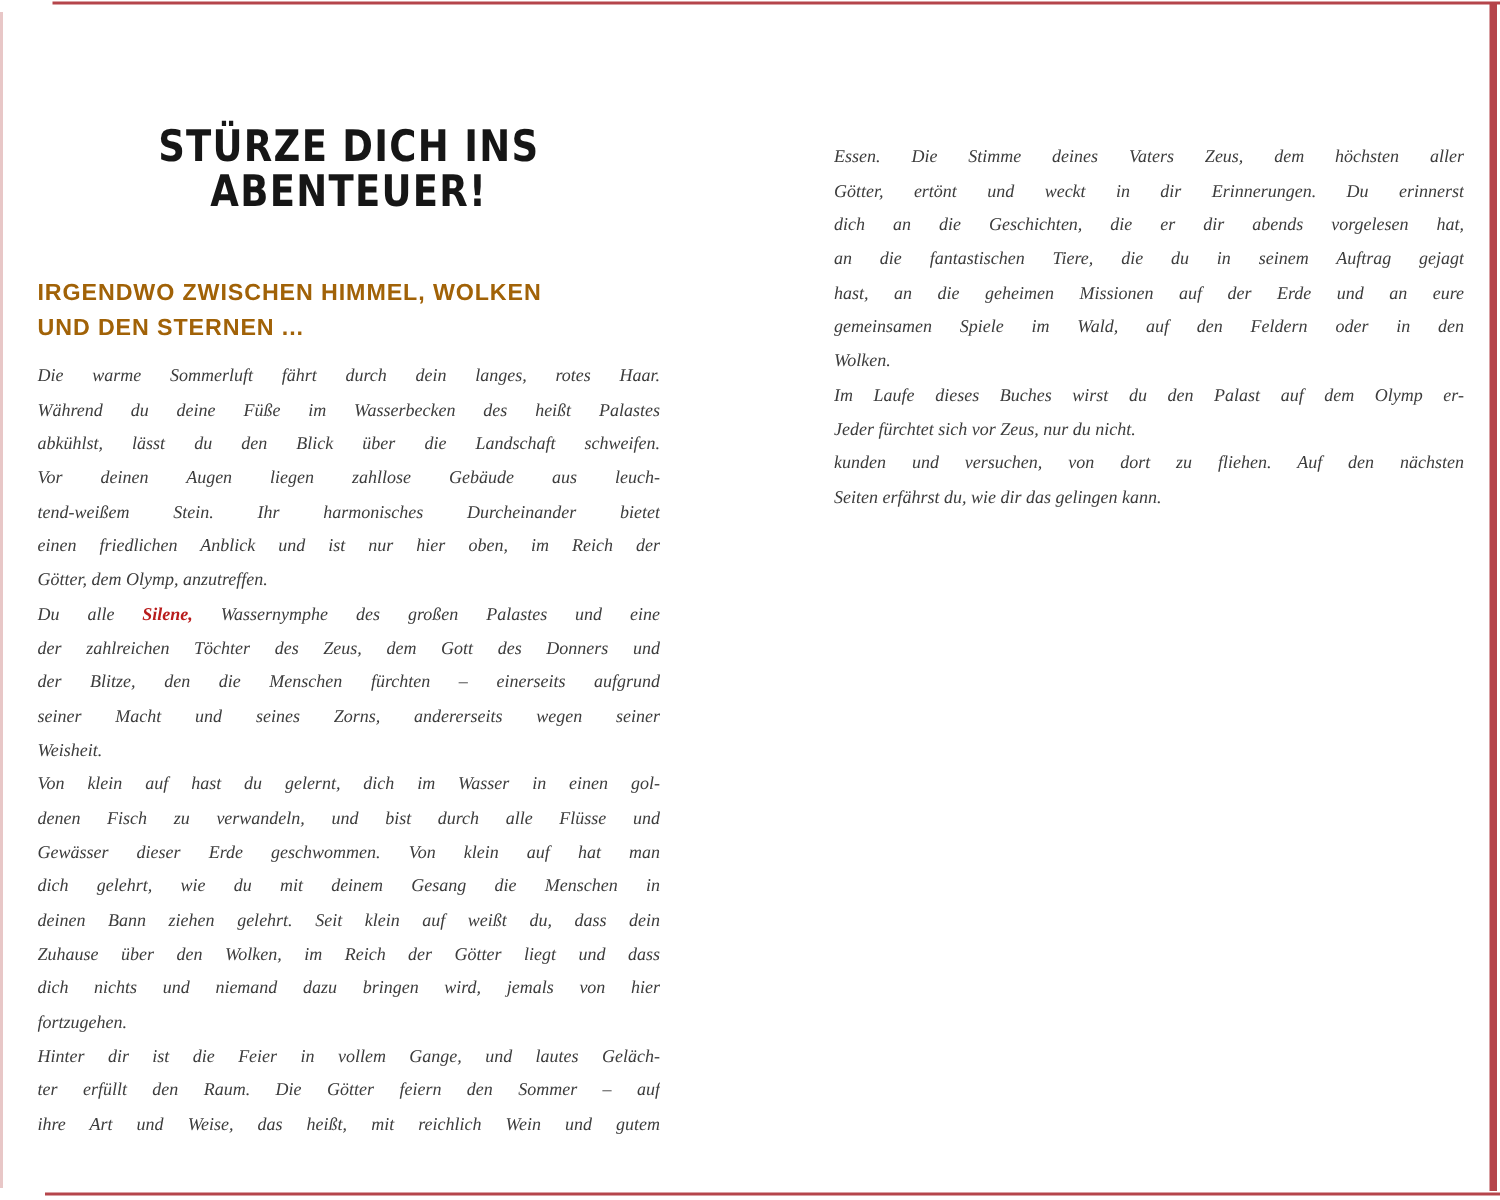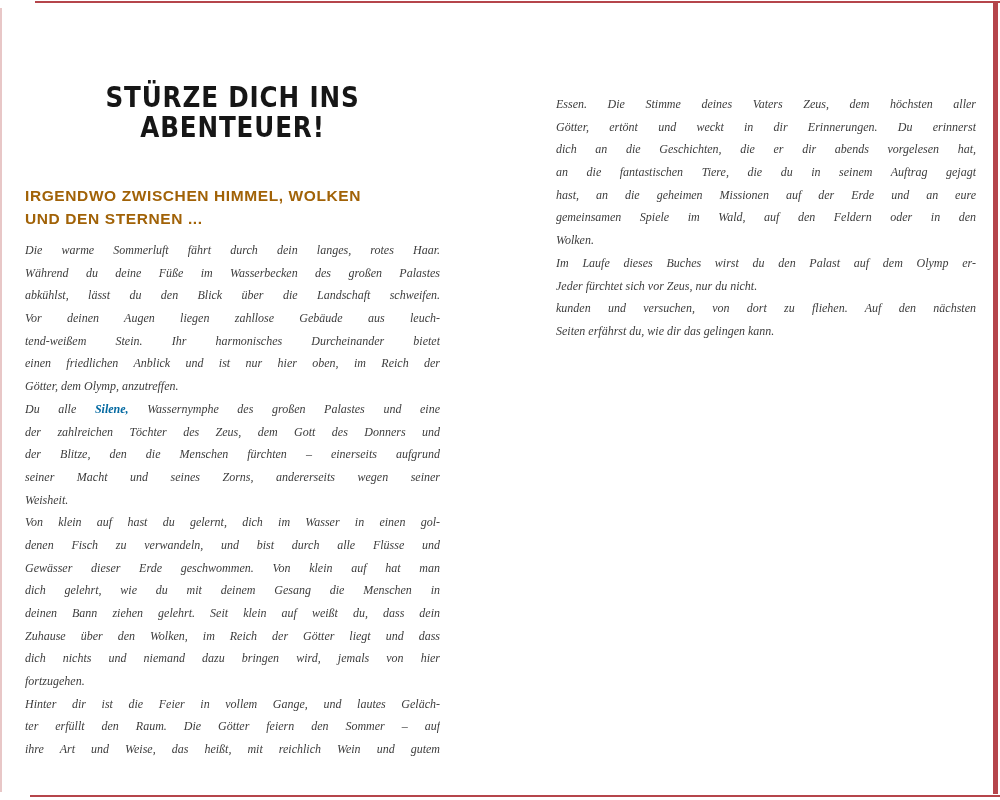--- a/index.html
+++ b/index.html
@@ -53,21 +53,21 @@
     font-style: italic;
   }
   .line {
     line-height: 22.7px;
     height: 22.7px;
     text-align: justify;
     text-align-last: left;
     overflow: hidden;
   }
   .line.fill { text-align-last: justify; }
-  .line b { color: #0369a1; }
+  .line b { color: #b91c1c; }
 </style>
 </head>
 <body>
 
 <div class="page">
 
   <div class="edge edge-top" style="background-color: rgb(181, 69, 75);"></div>
   <div class="edge edge-bottom" style="background-color: rgb(181, 69, 75);"></div>
   <div class="edge edge-right" style="background-color: rgb(181, 69, 75);"></div>
   <div class="edge edge-left" style="background-color: rgb(232, 199, 199);"></div>
@@ -76,21 +76,21 @@
     <h1 class="title">
       <div>STÜRZE DICH INS</div>
       <div>ABENTEUER!</div>
     </h1>
     <h2 class="subheading">
       <div>IRGENDWO ZWISCHEN HIMMEL, WOLKEN</div>
       <div>UND DEN STERNEN ...</div>
     </h2>
     <div class="body-text" id="left-body">
         <div class="line fill"><span>Die warme Sommerluft fährt durch dein langes, rotes Haar.</span></div>
-        <div class="line fill"><span>Während du deine Füße im Wasserbecken des großen Palastes</span></div>
+        <div class="line fill"><span>Während du deine Füße im Wasserbecken des heißt Palastes</span></div>
         <div class="line fill"><span>abkühlst, lässt du den Blick über die Landschaft schweifen.</span></div>
         <div class="line fill"><span>Vor deinen Augen liegen zahllose Gebäude aus leuch-</span></div>
         <div class="line fill"><span>tend-weißem Stein. Ihr harmonisches Durcheinander bietet</span></div>
         <div class="line fill"><span>einen friedlichen Anblick und ist nur hier oben, im Reich der</span></div>
         <div class="line"><span>Götter, dem Olymp, anzutreffen.</span></div>
         <div class="line fill"><span>Du alle </span><b>Silene,</b><span> Wassernymphe des großen Palastes und eine</span></div>
         <div class="line fill"><span>der zahlreichen Töchter des Zeus, dem Gott des Donners und</span></div>
         <div class="line fill"><span>der Blitze, den die Menschen fürchten – einerseits aufgrund</span></div>
         <div class="line fill"><span>seiner Macht und seines Zorns, andererseits wegen seiner</span></div>
         <div class="line"><span>Weisheit.</span></div>

